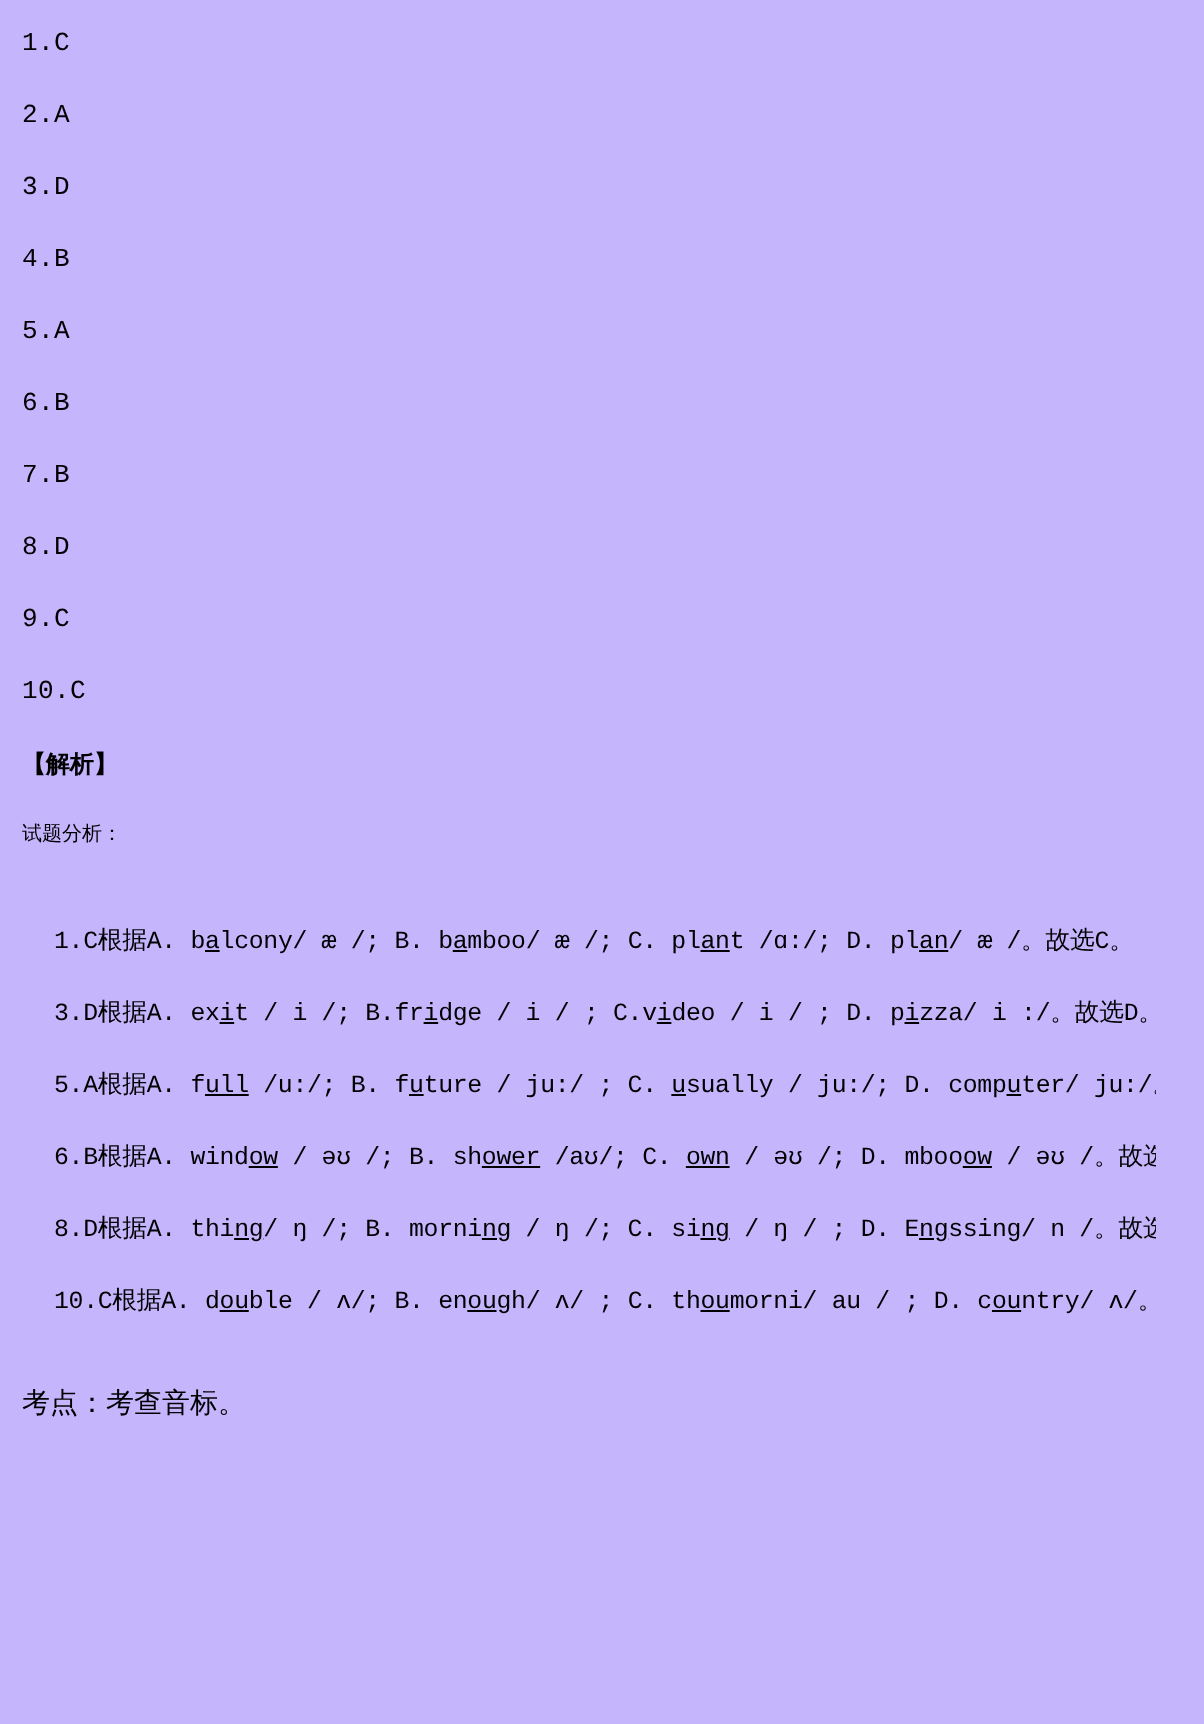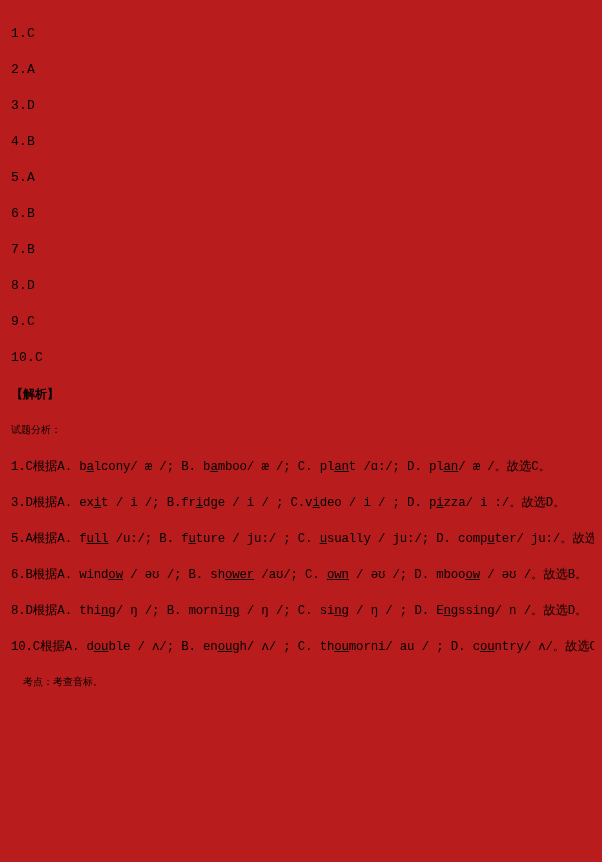--- a/index.html
+++ b/index.html
@@ -11,23 +11,23 @@
     width: 602px;
     height: 862px;
     overflow: hidden;
     font-family: "Liberation Serif", "DejaVu Serif", serif;
     color: #000000;
   }
   .page {
     position: relative;
     width: 602px;
     height: 862px;
-    background: #b91c1c;
+    background: #c4b5fd;
     box-sizing: border-box;
-    padding: 12px 8px;
+    padding: 0 8px;
   }
   
   .answer-list {
     padding-top: 14px;
   }
   .answer-item {
     font-family: "Liberation Mono", "DejaVu Sans Mono", monospace;
     font-size: 13px;
     line-height: 15px;
     letter-spacing: 0.2px;
@@ -49,21 +49,21 @@
   .subheading {
     font-family: "Liberation Sans", "DejaVu Sans", sans-serif;
     font-size: 10px;
     line-height: 15px;
     padding-left: 3px;
     height: 36px;
     white-space: pre;
   }
   
   .explanation-list {
-    margin: 0;
+    margin: 16px;
     padding: 0;
   }
   .explanation-line {
     font-family: "Liberation Mono", "DejaVu Sans Mono", monospace;
     font-size: 12.4px;
     line-height: 16px;
     height: 36px;
     padding-left: 3px;
     white-space: nowrap;
     overflow: hidden;
@@ -72,26 +72,25 @@
   .explanation-line .cn {
     font-family: "Liberation Sans", "DejaVu Sans", sans-serif;
     font-size: 12.4px;
   }
   .explanation-line u {
     text-decoration: underline;
     text-underline-offset: 1px;
   }
   .footer-note {
     font-family: Liberation Sans, sans-serif;
-    font-size: 10px;
+    font-size: 14px;
     line-height: 15px;
     padding-left: 3px;
     height: 36px;
     white-space: pre;
-    margin-left: 12px;
   }
 </style>
 </head>
 <body>
 
 <div class="page">
 
   <div class="answer-list">
     <div class="answer-item">1.C</div>
     <div class="answer-item">2.A</div>

